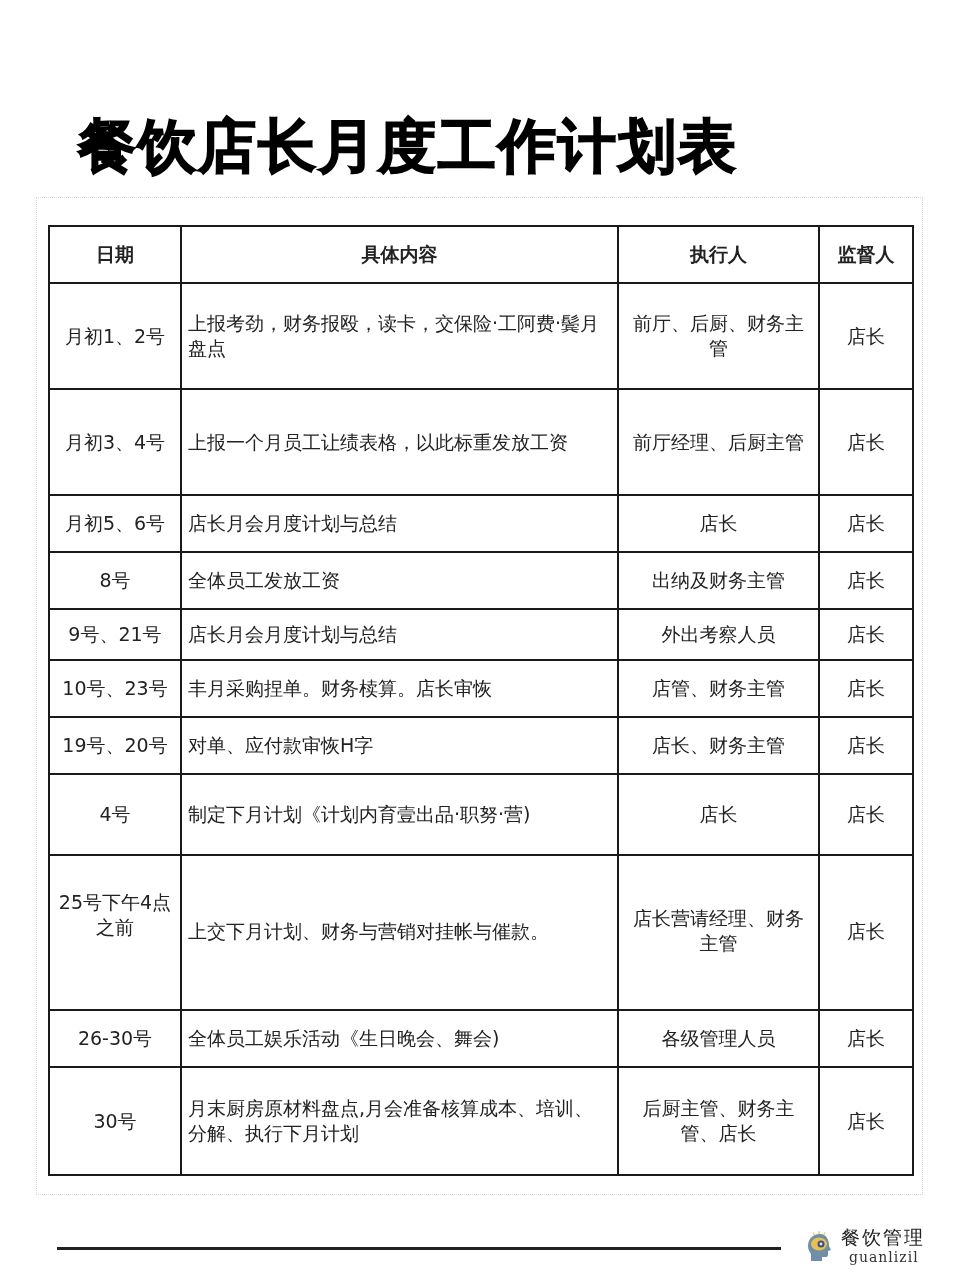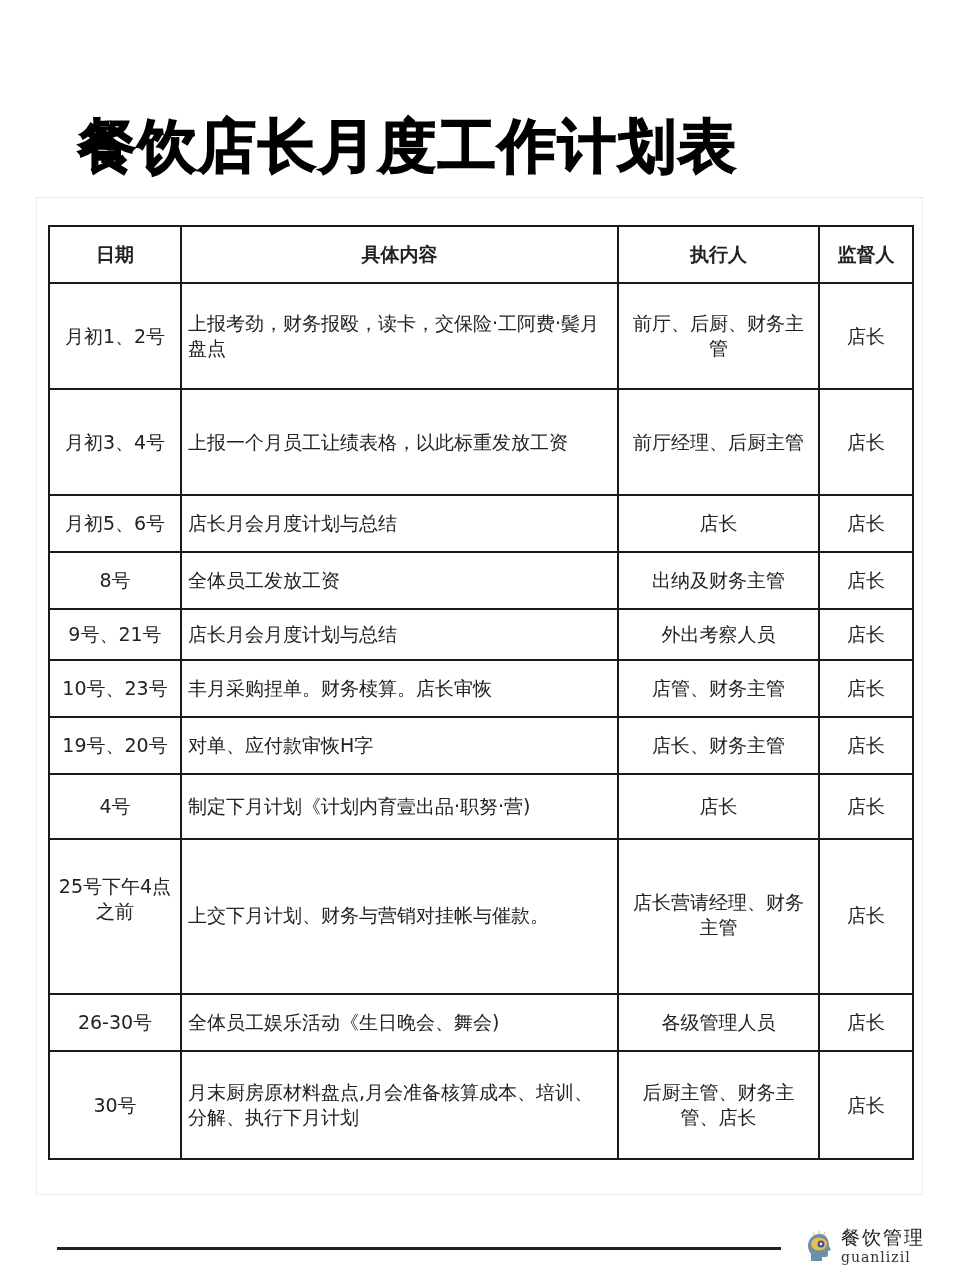--- a/index.html
+++ b/index.html
@@ -38,21 +38,21 @@
       position: absolute; left: 805px; top: 1225px; width: 120px; height: 45px;
     }
     .logo-head {
       position: absolute; left: 0; top: 6px; width: 30px; height: 32px;
     }
     .logo-cn {
       position: absolute; left: 36px; top: 0px; font-size: 19px; letter-spacing: 2px;
       color: #222; font-family: "DejaVu Serif", serif;
     }
     .logo-en {
-      position: absolute; left: 36px; top: 24px; font-size: 14px; color: #333;
+      position: absolute; left: 44px; top: 24px; font-size: 14px; color: #333;
       font-family: "DejaVu Serif", serif; letter-spacing: 1px;
     }
   </style>
 </head>
 <body>
 
 <div class="title">餐饮店长月度工作计划表</div>
 
 <div class="frame"></div>
 
@@ -107,21 +107,21 @@
       <td class="c-content">丰月采购捏单。财务椟算。店长审恢</td>
       <td class="c-exec">店管、财务主管</td>
       <td class="c-sup">店长</td>
     </tr>
     <tr style="height:57px">
       <td class="c-date">19号、20号</td>
       <td class="c-content">对单、应付款审恢H字</td>
       <td class="c-exec">店长、财务主管</td>
       <td class="c-sup">店长</td>
     </tr>
-    <tr style="height:65px">
+    <tr style="height:81px">
       <td class="c-date">4号</td>
       <td class="c-content">制定下月计划《计划内育壹出品·职努·营)</td>
       <td class="c-exec">店长</td>
       <td class="c-sup">店长</td>
     </tr>
     <tr style="height:155px">
       <td class="c-date" style="vertical-align:top;padding-top:34px">25号下午4点之前</td>
       <td class="c-content" style="vertical-align:top;padding-top:63px">上交下月计划、财务与营销对挂帐与催款。</td>
       <td class="c-exec" style="vertical-align:top;padding-top:50px">店长营请经理、财务主管</td>
       <td class="c-sup" style="vertical-align:top;padding-top:63px">店长</td>

